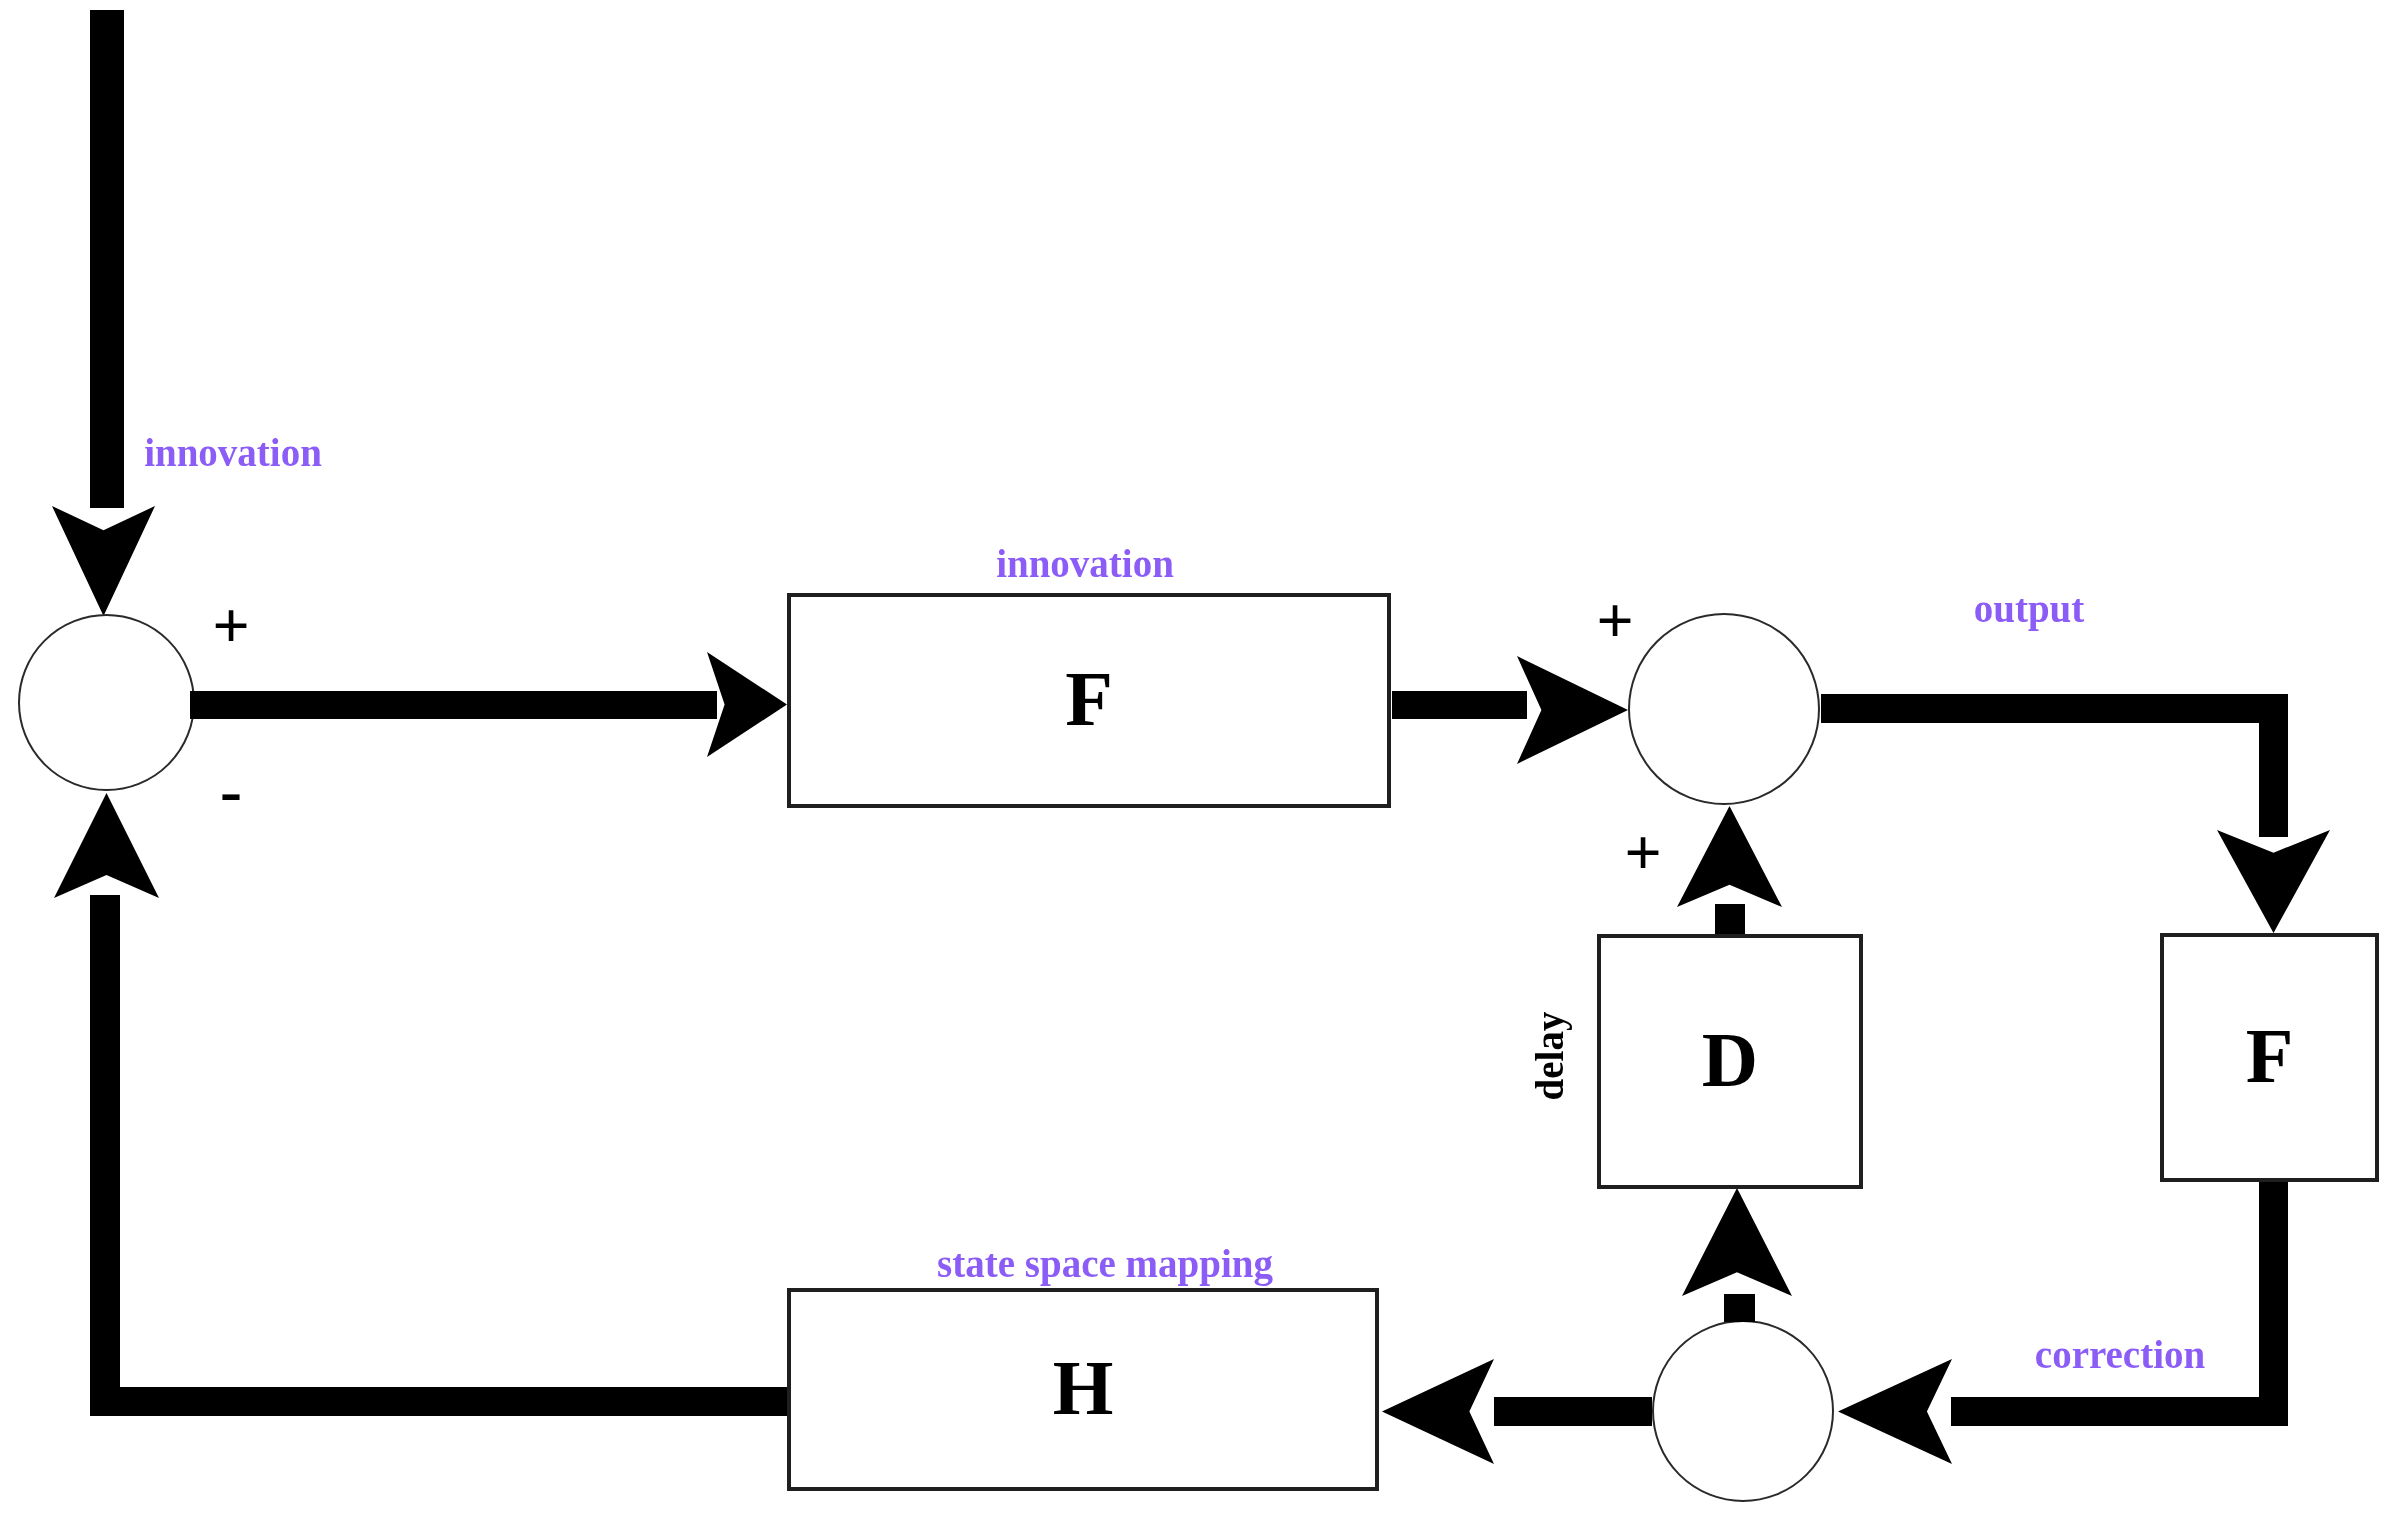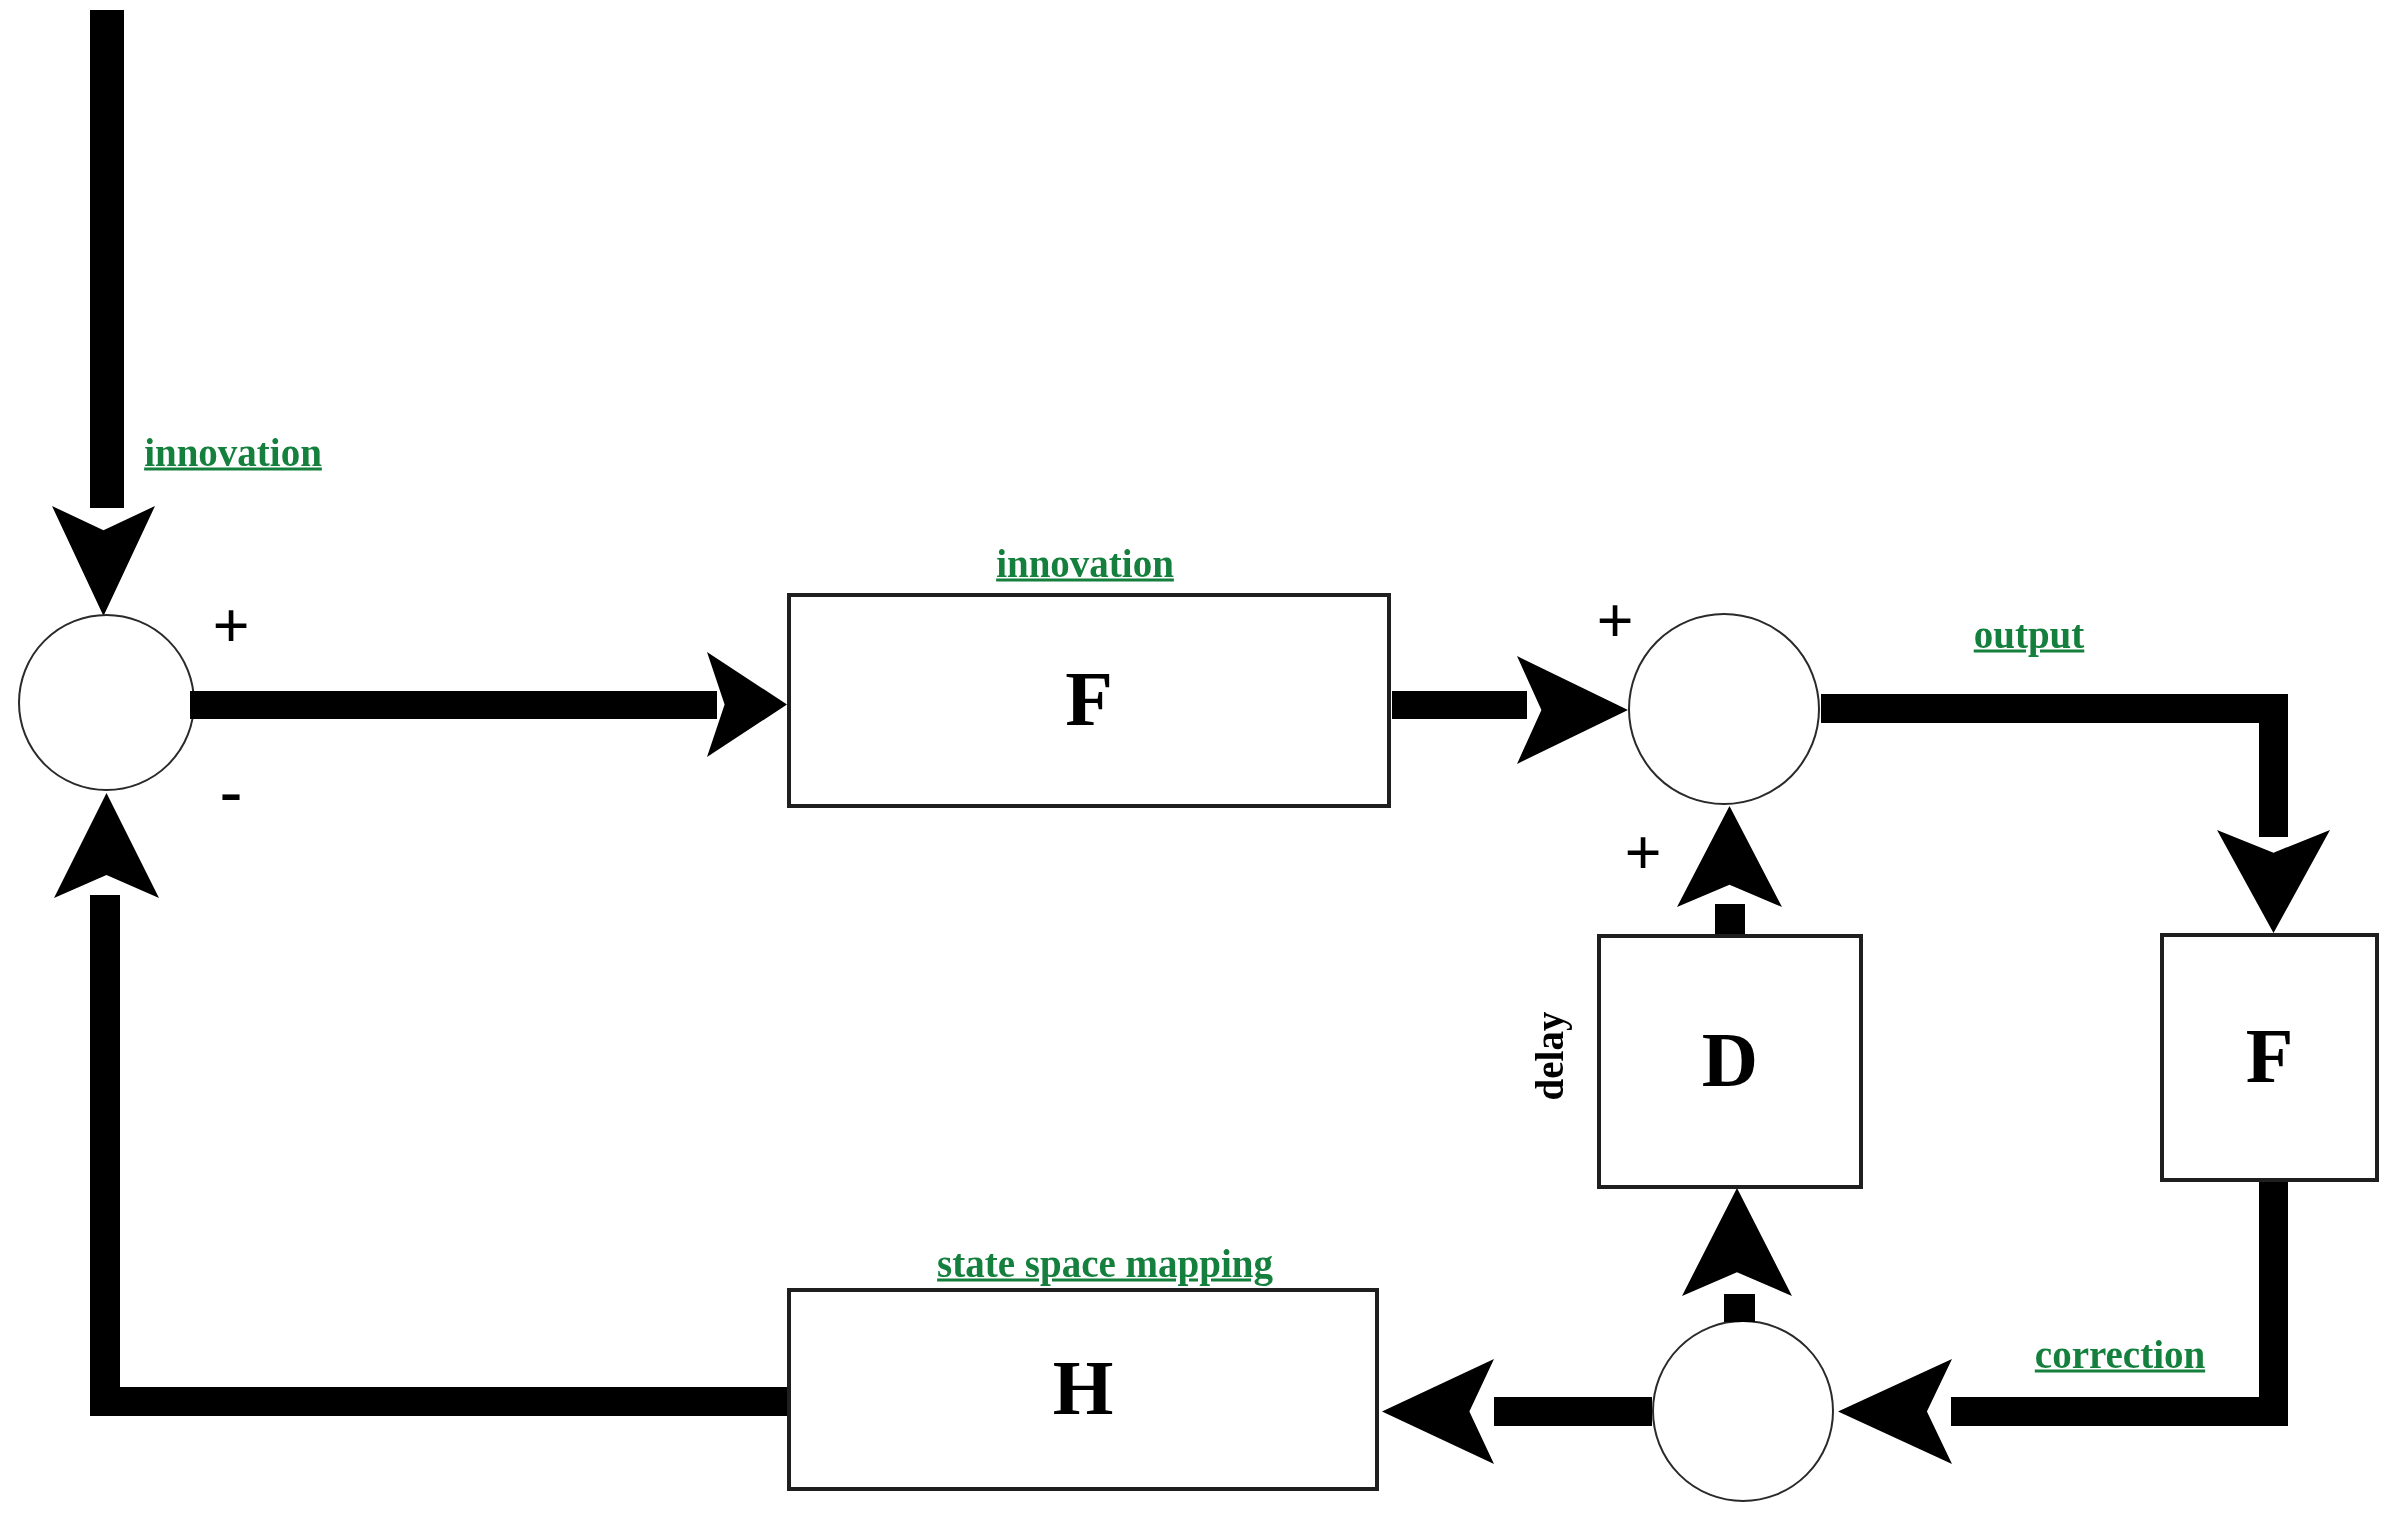--- a/index.html
+++ b/index.html
@@ -23,21 +23,21 @@
   .blk{
     position:absolute;border:4.2px solid #1f1f1f;background:#fff;
     box-sizing:border-box;display:flex;align-items:center;justify-content:center;
   }
   .blk-letter{
     font-weight:bold;font-size:78px;color:#000;line-height:1;
     transform:translateY(-1.7px);
   }
   .lbl{
     position:absolute;transform:translate(-50%,-50%);
-    font-weight:bold;font-size:39px;color:#15803d;white-space:nowrap;line-height:1;text-decoration:underline;
+    font-weight:bold;font-size:39px;color:#8b5cf6;white-space:nowrap;line-height:1;
   }
   .lbl-vert{
     position:absolute;transform:translate(-50%,-50%) rotate(-90deg);
     font-weight:bold;font-size:39px;color:#000;white-space:nowrap;line-height:1;
   }
   .sign{
     position:absolute;transform:translate(-50%,-50%);
     font-weight:bold;font-size:66px;color:#000;line-height:1;
   }
 </style>
@@ -62,21 +62,21 @@
     <span class="blk-letter">F</span>
   </div>
 
   <div class="ln" style="left:1392px;top:691px;width:135px;height:28px;"></div>
   <div class="dart dart-right" style="left:1517px;top:656px;width:111px;height:108px;"></div>
 
   <div class="sum" style="left:1628px;top:613px;width:192px;height:192px;"></div>
   <div class="sign" style="left:1615px;top:621px;">+</div>
   <div class="sign" style="left:1643px;top:853px;">+</div>
 
-  <div class="lbl" style="left:2029px;top:634px;">output</div>
+  <div class="lbl" style="left:2029px;top:608px;">output</div>
   <div class="ln" style="left:1821px;top:694px;width:467px;height:29px;"></div>
   <div class="ln" style="left:2259px;top:694px;width:29px;height:143px;"></div>
   <div class="dart dart-down" style="left:2217px;top:830px;width:113px;height:103px;"></div>
 
   <div class="blk" style="left:2160px;top:933px;width:219px;height:249px;">
     <span class="blk-letter">F</span>
   </div>
 
   <div class="ln" style="left:2259px;top:1182px;width:29px;height:244px;"></div>
   <div class="ln" style="left:1951px;top:1397px;width:336px;height:29px;"></div>

